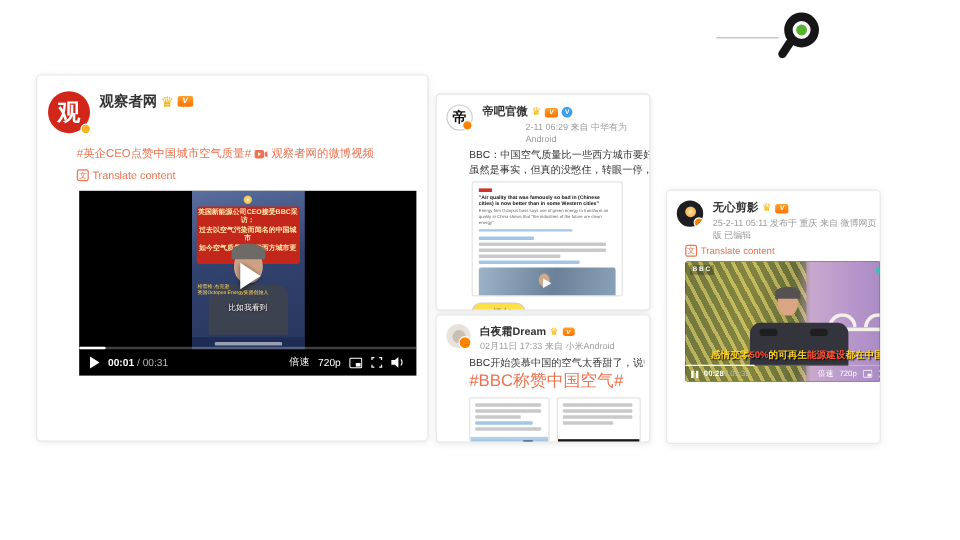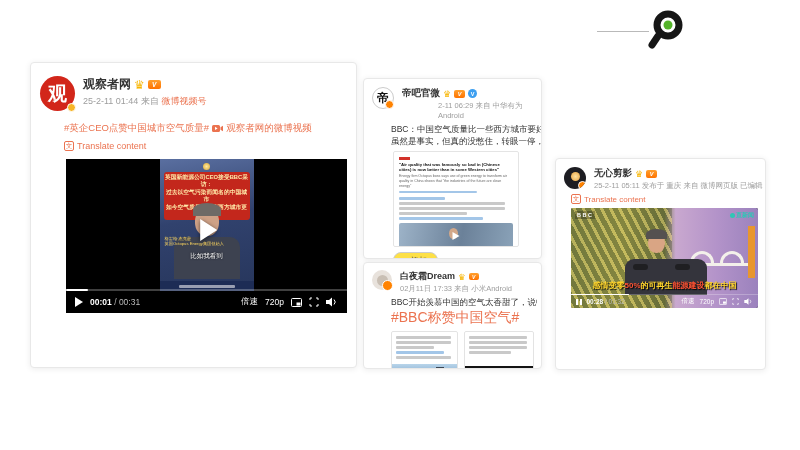--- a/index.html
+++ b/index.html
@@ -11,21 +11,21 @@
   .afcl-line { position:absolute; top:31px; left:597px; width:52px; height:1px; background:#b9b9b9; }
   .afcl { position:absolute; top:9px; left:646px; display:flex; align-items:center; gap:7px; }
   .afcl-text { font-weight:bold; font-size:17px; line-height:18.5px; color:#111; letter-spacing:-0.3px; }
 
   
   .card { position:absolute; background:#fff; border:1px solid #e8e8e8; border-radius:4px;
           box-shadow:0 1px 6px rgba(0,0,0,.08); overflow:hidden; }
   .c1 { left:30px;  top:62px;  width:327px; height:306px; }
   .c2 { left:363px; top:78px;  width:179px; height:181px; }
   .c3 { left:363px; top:262px; width:179px; height:107px; }
-  .c4 { left:555px; top:158px; width:211px; height:212px; }
+  .c4 { left:555px; top:158px; width:179px; height:212px; }
 
   .head { display:flex; gap:8px; align-items:flex-start; }
   .av { position:relative; border-radius:50%; display:flex; align-items:center; justify-content:center; flex:none; }
   .dot { position:absolute; right:-1px; bottom:-1px; width:9px; height:9px; border-radius:50%; border:1.5px solid #fff; }
   .dot.gold { background:#f7b526; } .dot.orange { background:#ff8200; }
   .name-row { display:flex; align-items:center; gap:3px; }
   .uname { font-weight:bold; color:#333; }
   .crown { color:#f7b500; }
   .vip { display:inline-flex; align-items:center; justify-content:center; background:linear-gradient(#ffa02e,#ff7300);
          color:#fff; font-weight:bold; border-radius:2px; font-style:italic; }
@@ -178,25 +178,20 @@
       <div class="av av1">
         <span>观</span>
         <i class="dot gold"></i>
       </div>
       <div>
         <div class="name-row">
           <span class="uname">观察者网</span>
           <span class="crown">♛</span>
           <span class="vip">V</span>
         </div>
-        <div class="time-row">
-          <span>25-2-11 01:44</span>
-          <span>来自</span>
-          <span class="src o">微博视频号</span>
-        </div>
       </div>
     </div>
     <div class="c1-body">
       <p class="taglink">
         <a class="tag">#英企CEO点赞中国城市空气质量#</a>
         <svg class="cicon" width="11" height="9" viewBox="0 0 11 9">
           <rect x="0" y="1" width="8" height="7" rx="1.5" fill="#eb7350"></rect>
           <path d="M8.5 3.2 L11 1.8 V7.2 L8.5 5.8 Z" fill="#eb7350"></path>
           <path d="M3 2.8 L5.6 4.4 L3 6 Z" fill="#fff"></path>
         </svg>

